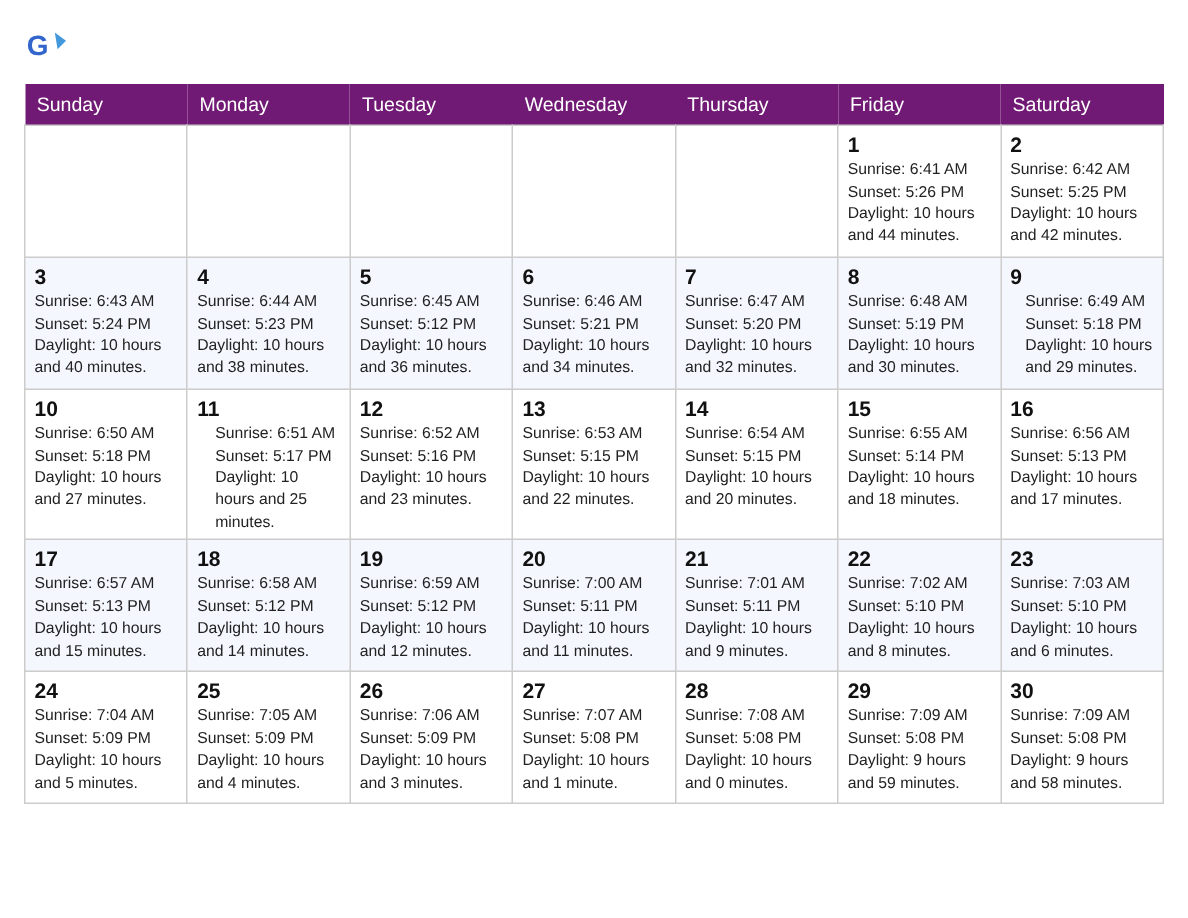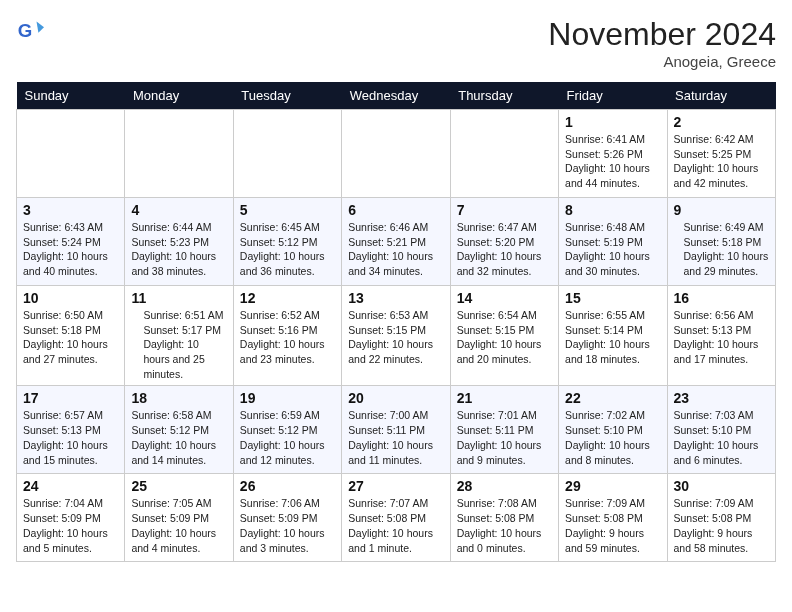--- a/index.html
+++ b/index.html
@@ -43,21 +43,21 @@
     .location {
       font-size: 15px;
       color: #444;
     }
     table {
       width: 100%;
       border-collapse: collapse;
       font-size: 11px;
     }
     thead th {
-      background: #0f172a;
+      background: #701a75;
       color: #fff;
       padding: 6px 8px;
       text-align: left;
       font-size: 13px;
       font-weight: normal;
     }
     tbody td {
       border: 1px solid #ccc;
       vertical-align: top;
       padding: 4px 6px;
@@ -84,24 +84,20 @@
 </head>
 <body>
 
 <div class="header">
   <div class="logo">
     <svg class="logo-icon" viewBox="0 0 30 30">
       <text x="2" y="22" font-size="20" fill="#3366cc" font-weight="bold">G</text>
       <polygon points="22,6 30,12 24,18" fill="#4499dd"></polygon>
     </svg>
   </div>
-  <div class="title-block">
-    <div class="month-title">November 2024</div>
-    <div class="location">Anogeia, Greece</div>
-  </div>
 </div>
 
 <table>
   <thead>
     <tr id="weekday-header">
         <th>Sunday</th>
         <th>Monday</th>
         <th>Tuesday</th>
         <th>Wednesday</th>
         <th>Thursday</th>

